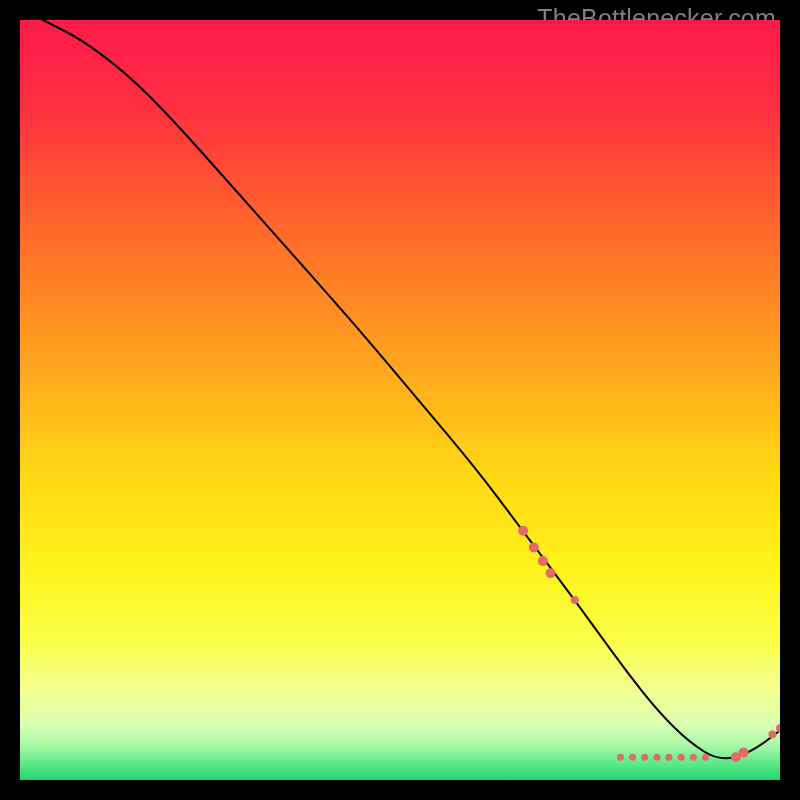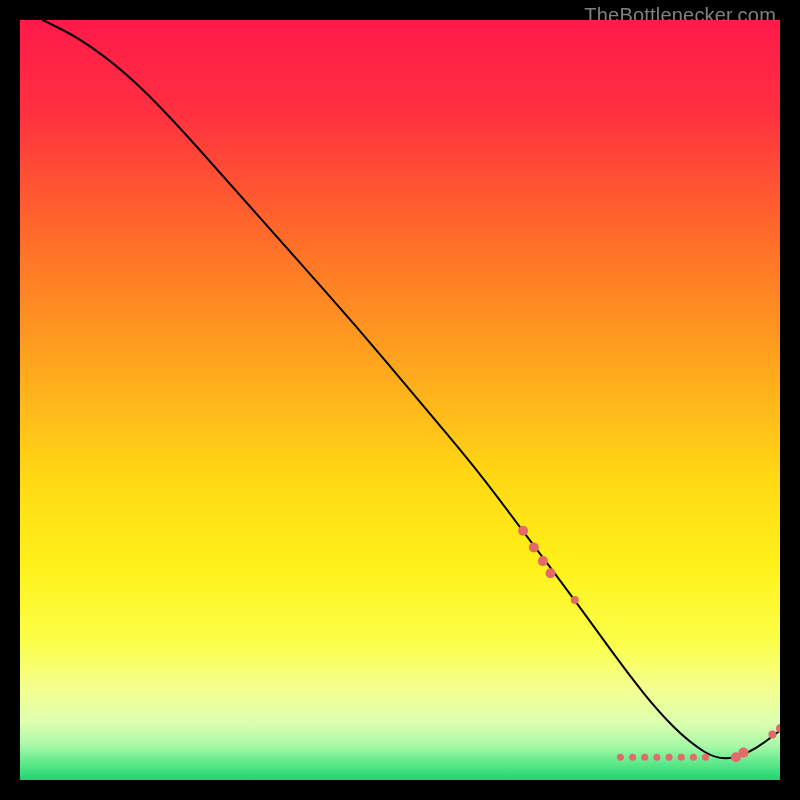--- a/index.html
+++ b/index.html
@@ -17,21 +17,21 @@
     top: 20px;
     width: 760px;
     height: 760px;
     background: #000;
   }
   .attribution {
     position: absolute;
     top: 4px;
     right: 24px;
     color: #808080;
-    font-size: 20px;
+    font-size: 25px;
     font-weight: 400;
     letter-spacing: 0.2px;
   }
   svg {
     display: block;
   }
 </style>
 </head>
 <body>
 

